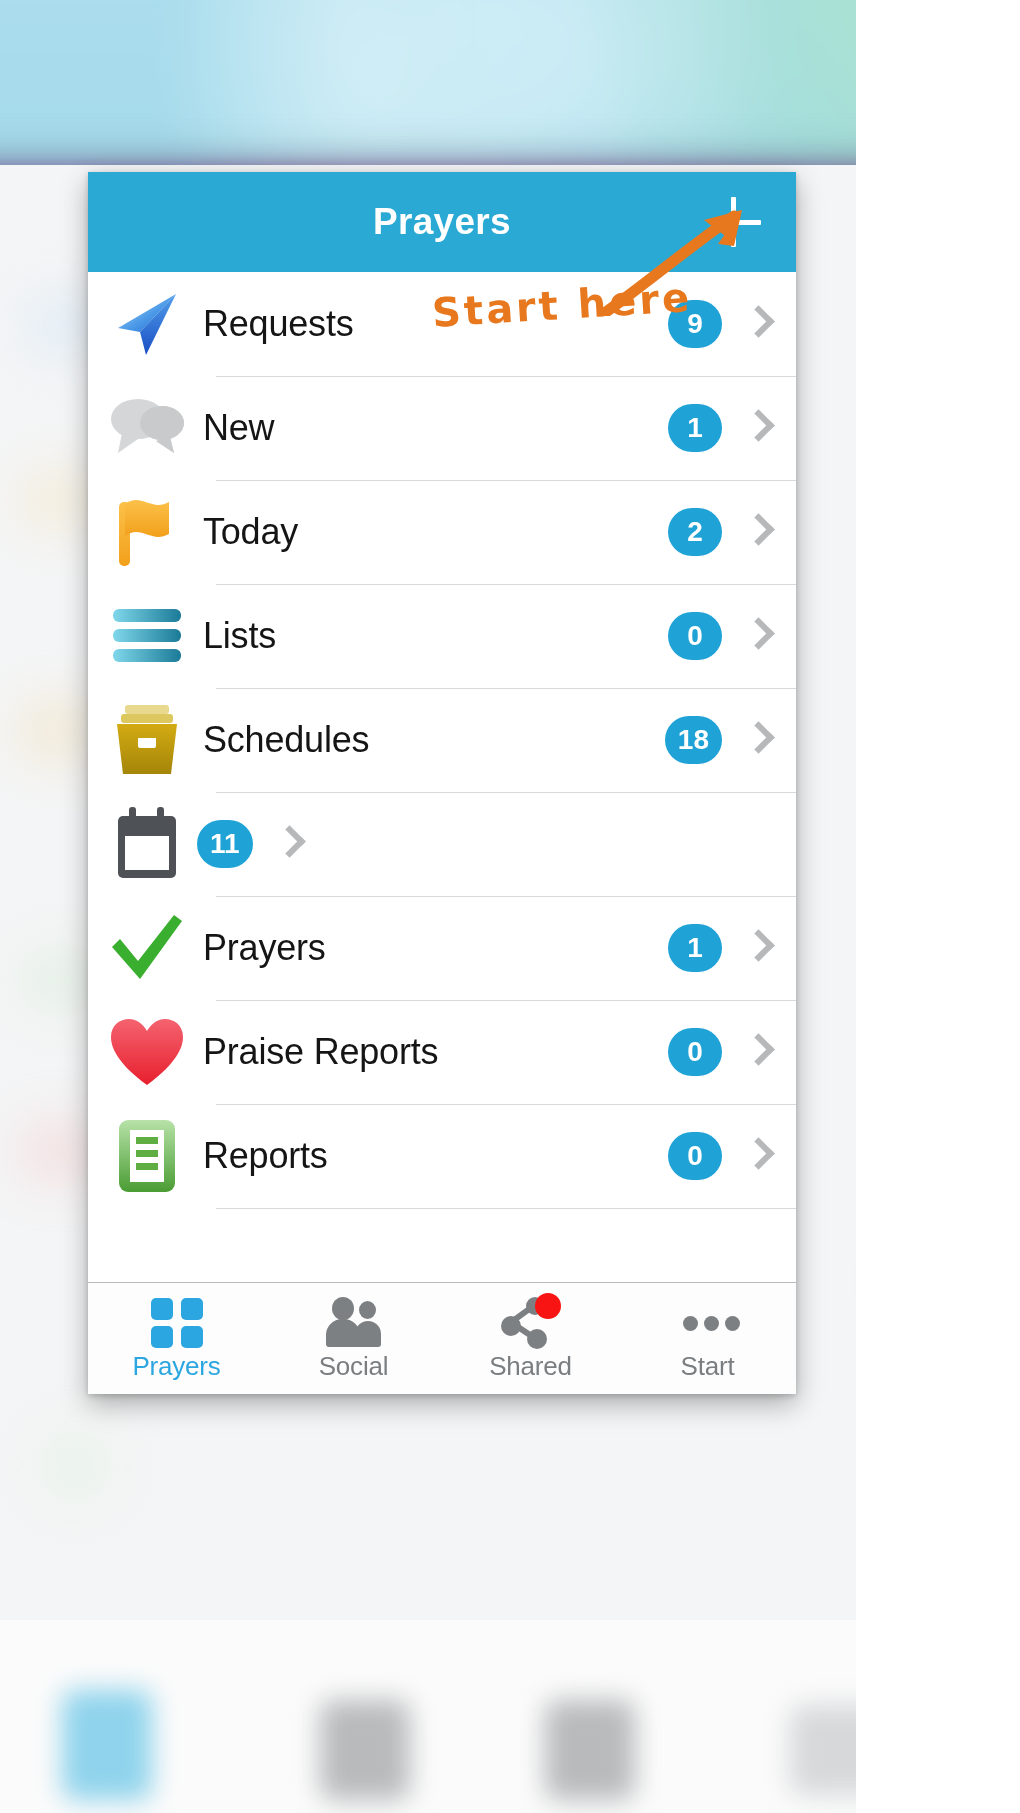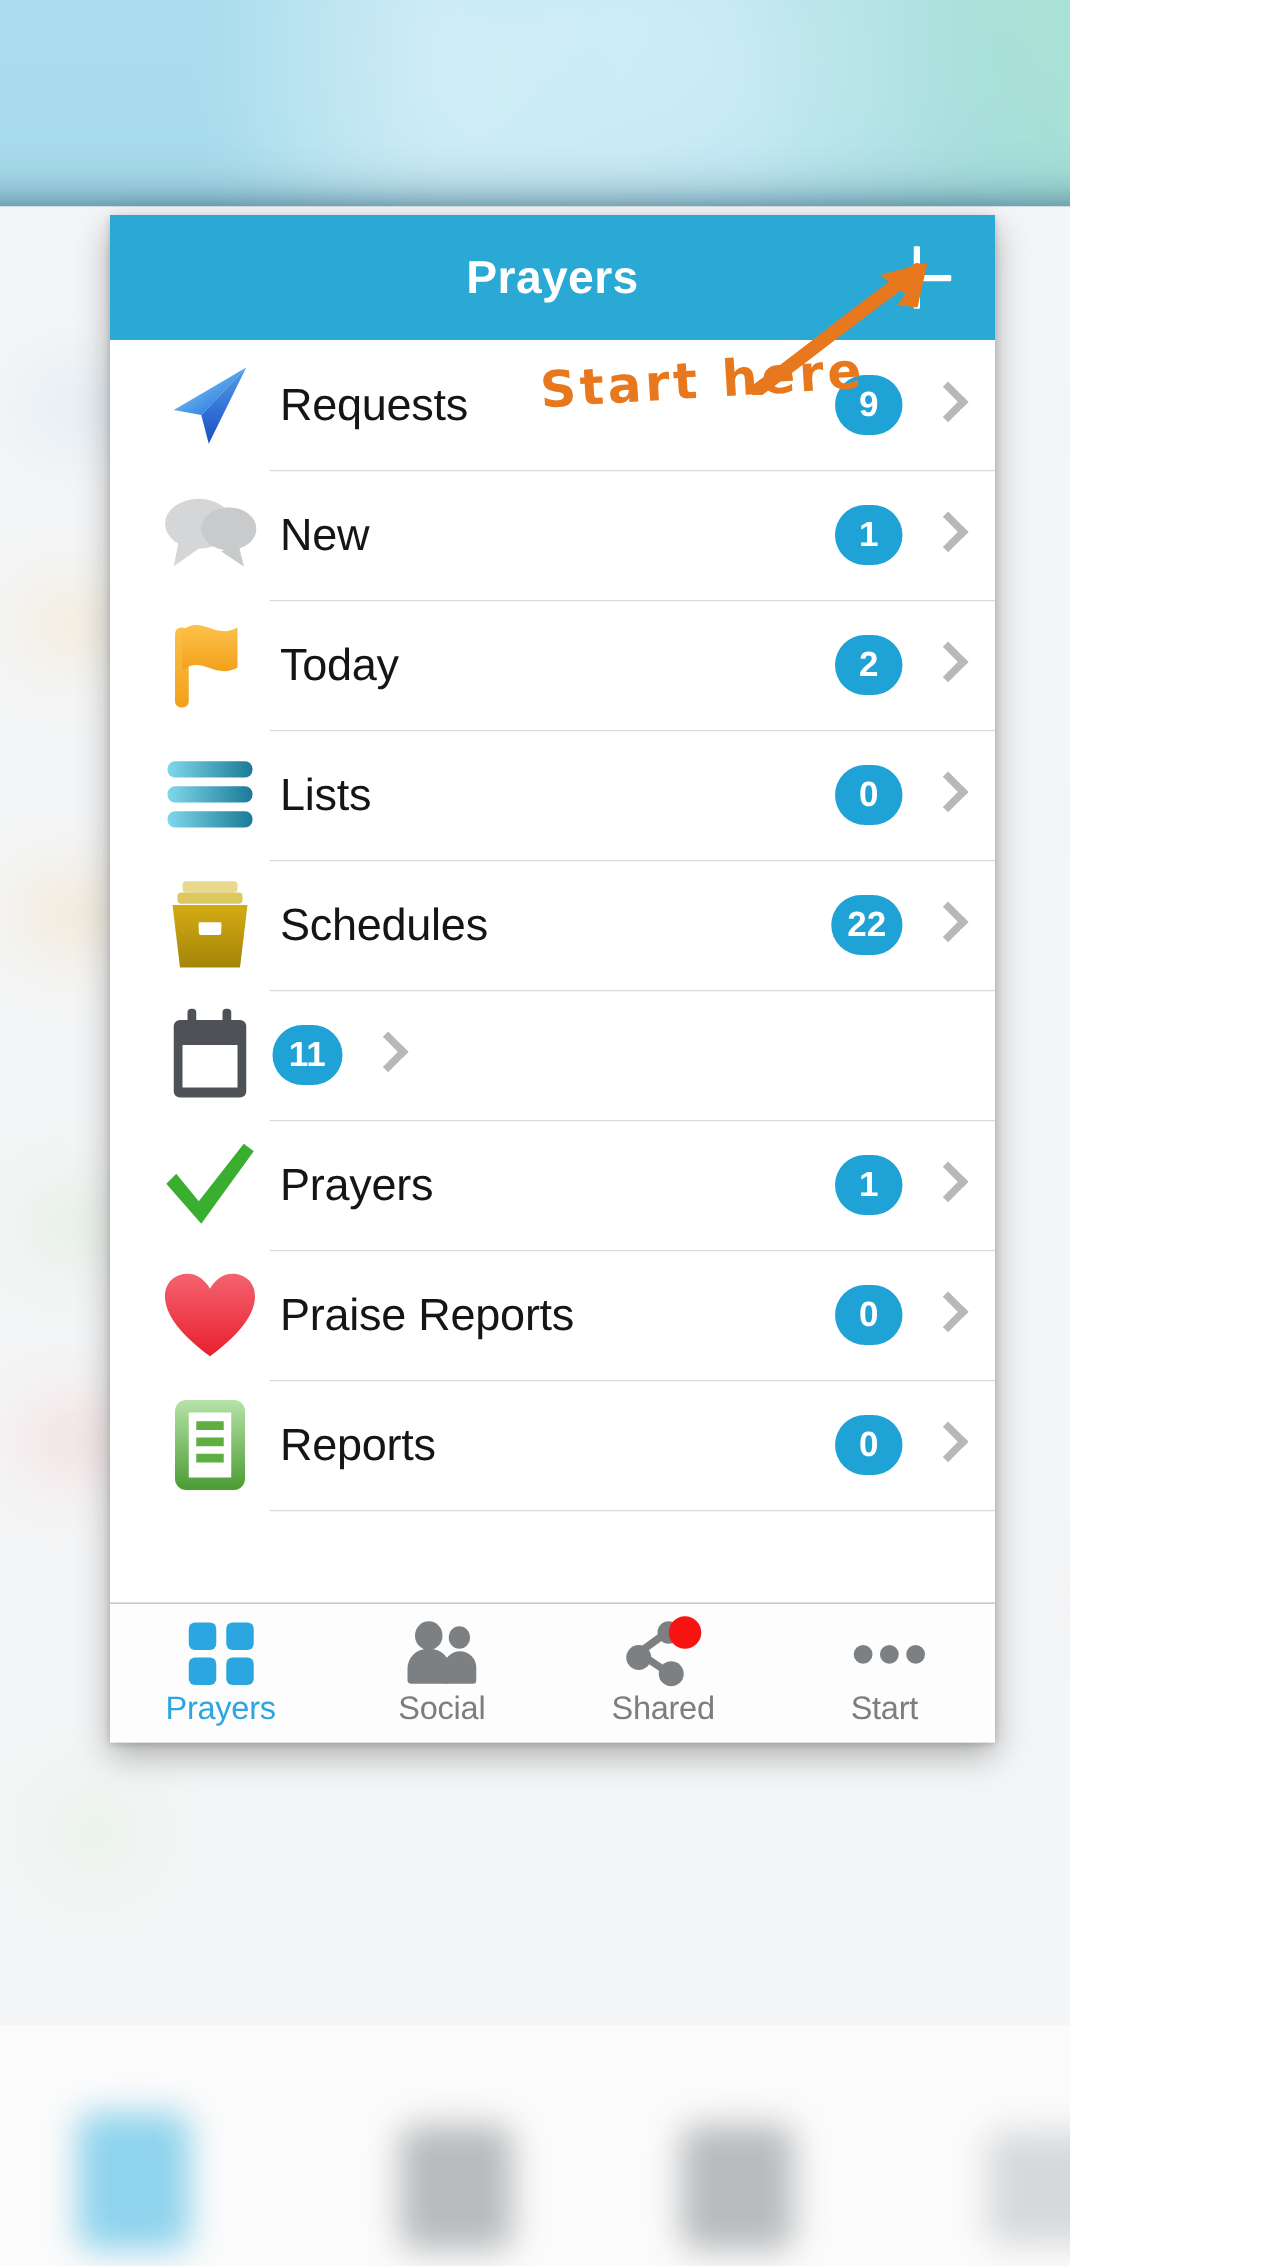--- a/index.html
+++ b/index.html
@@ -8,21 +8,21 @@
     width: 1020px;
     height: 1813px;
     overflow: hidden;
     font-family: "Liberation Sans", sans-serif;
   }
 
   #stage {
     position: relative;
     width: 856px;
     height: 1813px;
-    background: #0c4a6e;
+    background: #701a75;
     overflow: hidden;
   }
 
   
   .bg-top {
     position: absolute;
     left: -40px; top: -40px;
     width: 1100px; height: 210px;
     background:
       radial-gradient(circle at 16% 40%, rgba(255,255,255,0.35) 0 22%, rgba(255,255,255,0) 55%),
@@ -107,21 +107,21 @@
   .nav-add .h { left: 3px; top: 26px; width: 50px; height: 4.5px; }
   .nav-add .v { top: 3px; left: 23px; height: 50px; width: 4.5px; }
 
   
   .list { background: #ffffff; }
   .row {
     position: relative;
     height: 104px;
     display: flex;
     align-items: center;
-    padding-left: 30px;
+    padding-left: 9px;
     box-sizing: border-box;
   }
   .row + .row::before,
   .row-spacer::before {
     content: "";
     position: absolute;
     left: 128px;
     right: 0;
     top: 0;
     height: 1px;
@@ -388,21 +388,21 @@
               </linearGradient>
             </defs>
             <rect x="12" y="3" width="44" height="9" rx="3" fill="#e8d98e"></rect>
             <rect x="8" y="12" width="52" height="9" rx="3" fill="#ddc85f"></rect>
             <path d="M4 22 L64 22 L58 72 L10 72 Z" fill="url(#gBox)"></path>
             <rect x="25" y="36" width="18" height="10" rx="2" fill="#ffffff"></rect>
             <rect x="25" y="36" width="18" height="4" fill="#ffffff"></rect>
           </svg>
         </div>
         <div class="row-label">Schedules</div>
-        <div class="badge">22</div>
+        <div class="badge">18</div>
         <div class="chev"></div>
       </div>
 
       <div class="row">
         <div class="row-icon">
           <svg width="68" height="76" viewBox="0 0 68 76">
             <rect x="16" y="1" width="7" height="16" rx="3" fill="#4e5257"></rect>
             <rect x="44" y="1" width="7" height="16" rx="3" fill="#4e5257"></rect>
             <rect x="5" y="10" width="58" height="62" rx="5" fill="#4e5257"></rect>
             <rect x="12" y="30" width="44" height="34" fill="#ffffff"></rect>

